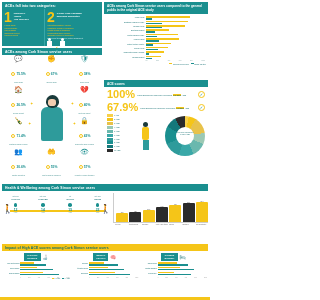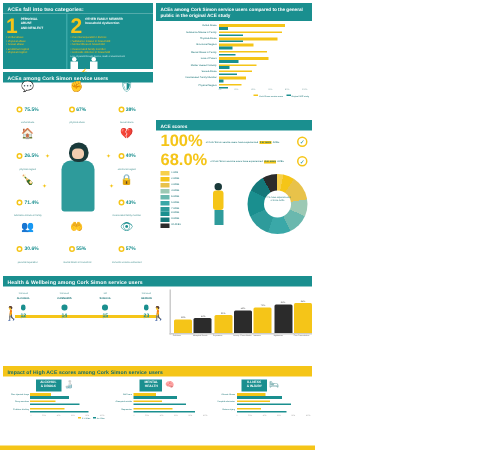--- a/index.html
+++ b/index.html
@@ -317,21 +317,21 @@
       <div class="num">100%</div>
       <div class="txt">
         <span>of Cork Simon service users have experienced</span>
         <span class="hl">1 or more</span>
         <span>ACEs</span>
       </div>
       <div class="chk">✓</div>
     </div>
 
     <div class="bigstat">
-      <div class="num">68.0%</div>
+      <div class="num">67.9%</div>
       <div class="txt">
         <span>of Cork Simon service users have experienced</span>
         <span class="hl">4 or more</span>
         <span>ACEs</span>
       </div>
       <div class="chk">✓</div>
     </div>
 
     <div class="donutwrap">
       <div class="legend4">

